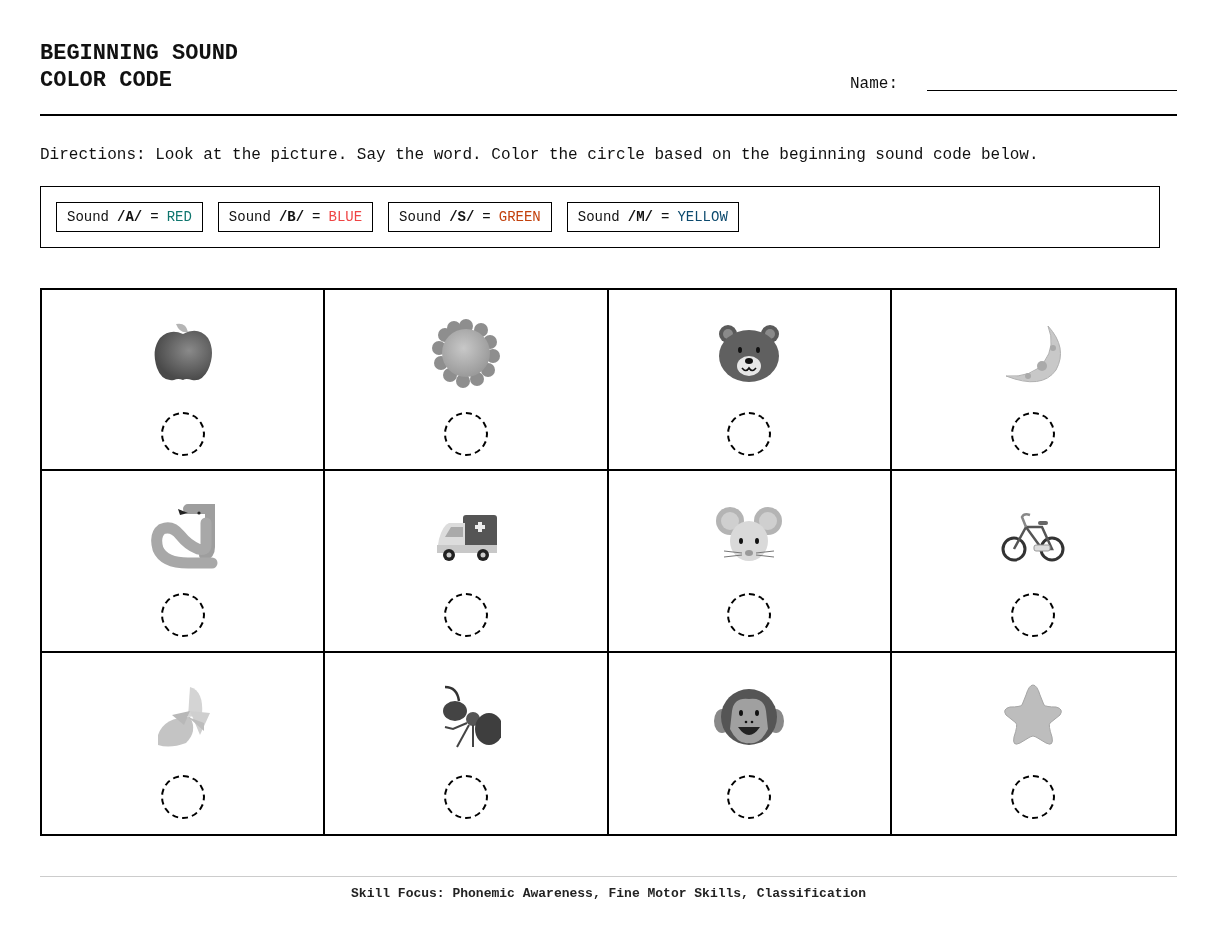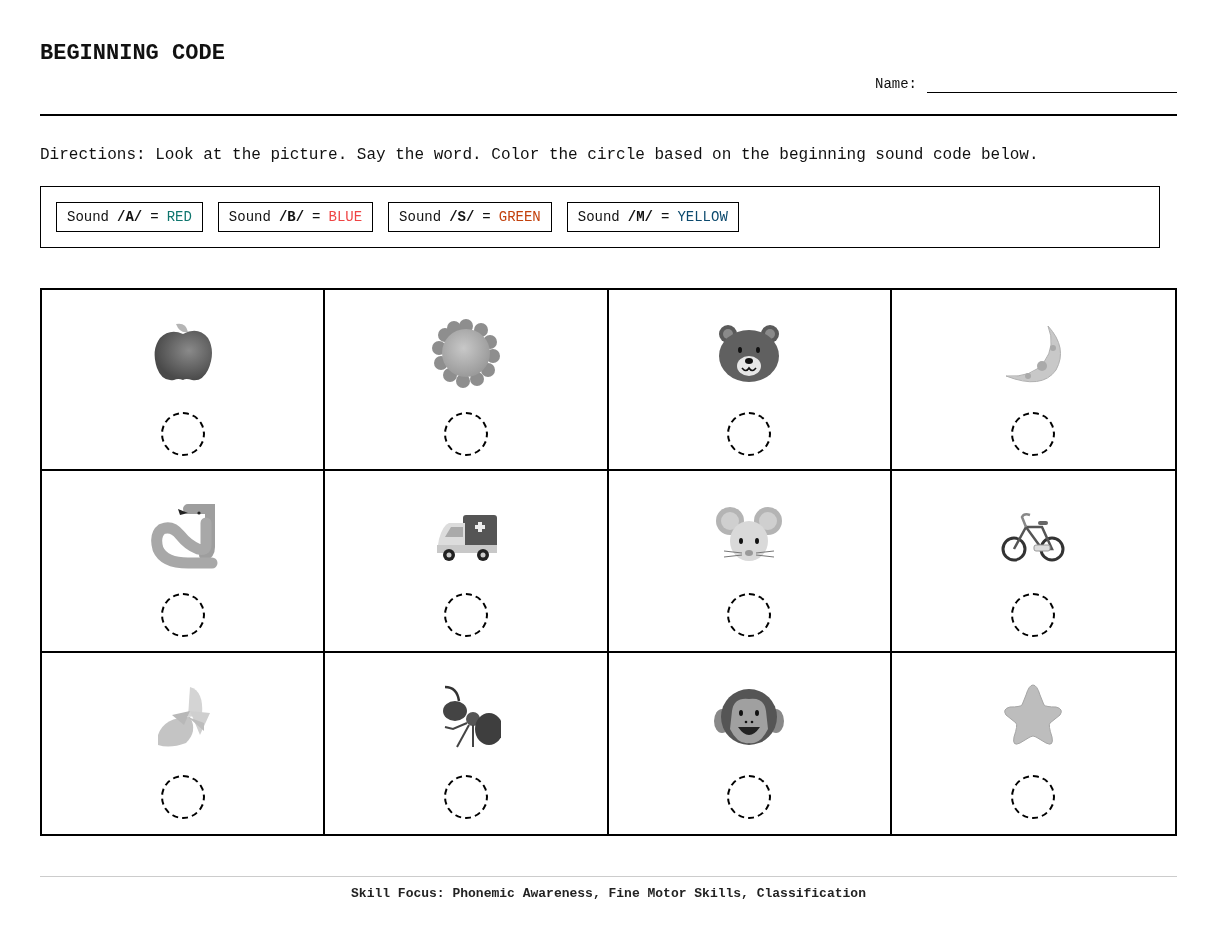--- a/index.html
+++ b/index.html
@@ -1,21 +1,21 @@
 <!DOCTYPE html>
 <html><head>
   <meta charset="utf-8">
   <style>
     * { box-sizing: border-box; margin: 0; padding: 0; }
     html, body { width: 1217px; height: 942px; background: #ffffff; overflow: hidden; }
     body { font-family: "Liberation Mono", "DejaVu Sans Mono", monospace; color: #111; position: relative; }
 
     .header { position: absolute; left: 40px; top: 40px; width: 1137px; height: 76px; border-bottom: 2px solid #000; }
     .title { position: absolute; left: 0; top: 0; font-size: 22px; font-weight: bold; line-height: 27px; letter-spacing: 0px; }
-    .name-wrap { position: absolute; right: 0; top: 35px; display: flex; align-items: flex-end; font-size: 14px; }
+    .name-wrap { position: absolute; right: 0; top: 35px; display: flex; align-items: flex-start; font-size: 16px; gap: 19px; }
     .name-label { margin-right: 10px; line-height: 18px; }
     .name-line { width: 250px; height: 16px; border-bottom: 1px solid #000; }
 
     .directions { position: absolute; left: 40px; top: 146px; font-size: 16px; font-weight: normal; white-space: nowrap; }
 
     .key-box { position: absolute; left: 40px; top: 186px; width: 1120px; height: 62px; border: 1px solid #000; display: flex; align-items: center; padding-left: 15px; gap: 15px; }
     .key-item { border: 1px solid #000; height: 30px; padding: 0 10px; display: flex; align-items: center; font-size: 14px; white-space: nowrap; }
     .key-item .snd { font-weight: bold; margin: 0 8px; }
     .key-item .eq { margin-right: 8px; }
 
@@ -28,21 +28,22 @@
     .circle { position: absolute; left: 50%; top: 122px; width: 44px; height: 44px; margin-left: -22px; border: 2px dashed #000; border-radius: 50%; }
 
     .footer-line { position: absolute; left: 40px; top: 876px; width: 1137px; height: 1px; background: #cccccc; }
     .footer { position: absolute; left: 0; top: 886px; width: 1217px; text-align: center; font-size: 13px; color: #222; font-weight: bold; }
   </style>
 </head>
 <body>
 
 <div class="header">
   <div class="title">
-    <div>BEGINNING CODE</div>
+    <div>BEGINNING SOUND</div>
+    <div>COLOR CODE</div>
   </div>
   <div class="name-wrap">
     <span class="name-label">Name:</span>
     <span class="name-line"></span>
   </div>
 </div>
 
 <div class="directions">Directions: Look at the picture. Say the word. Color the circle based on the beginning sound code below.</div>
 
 <div class="key-box">

